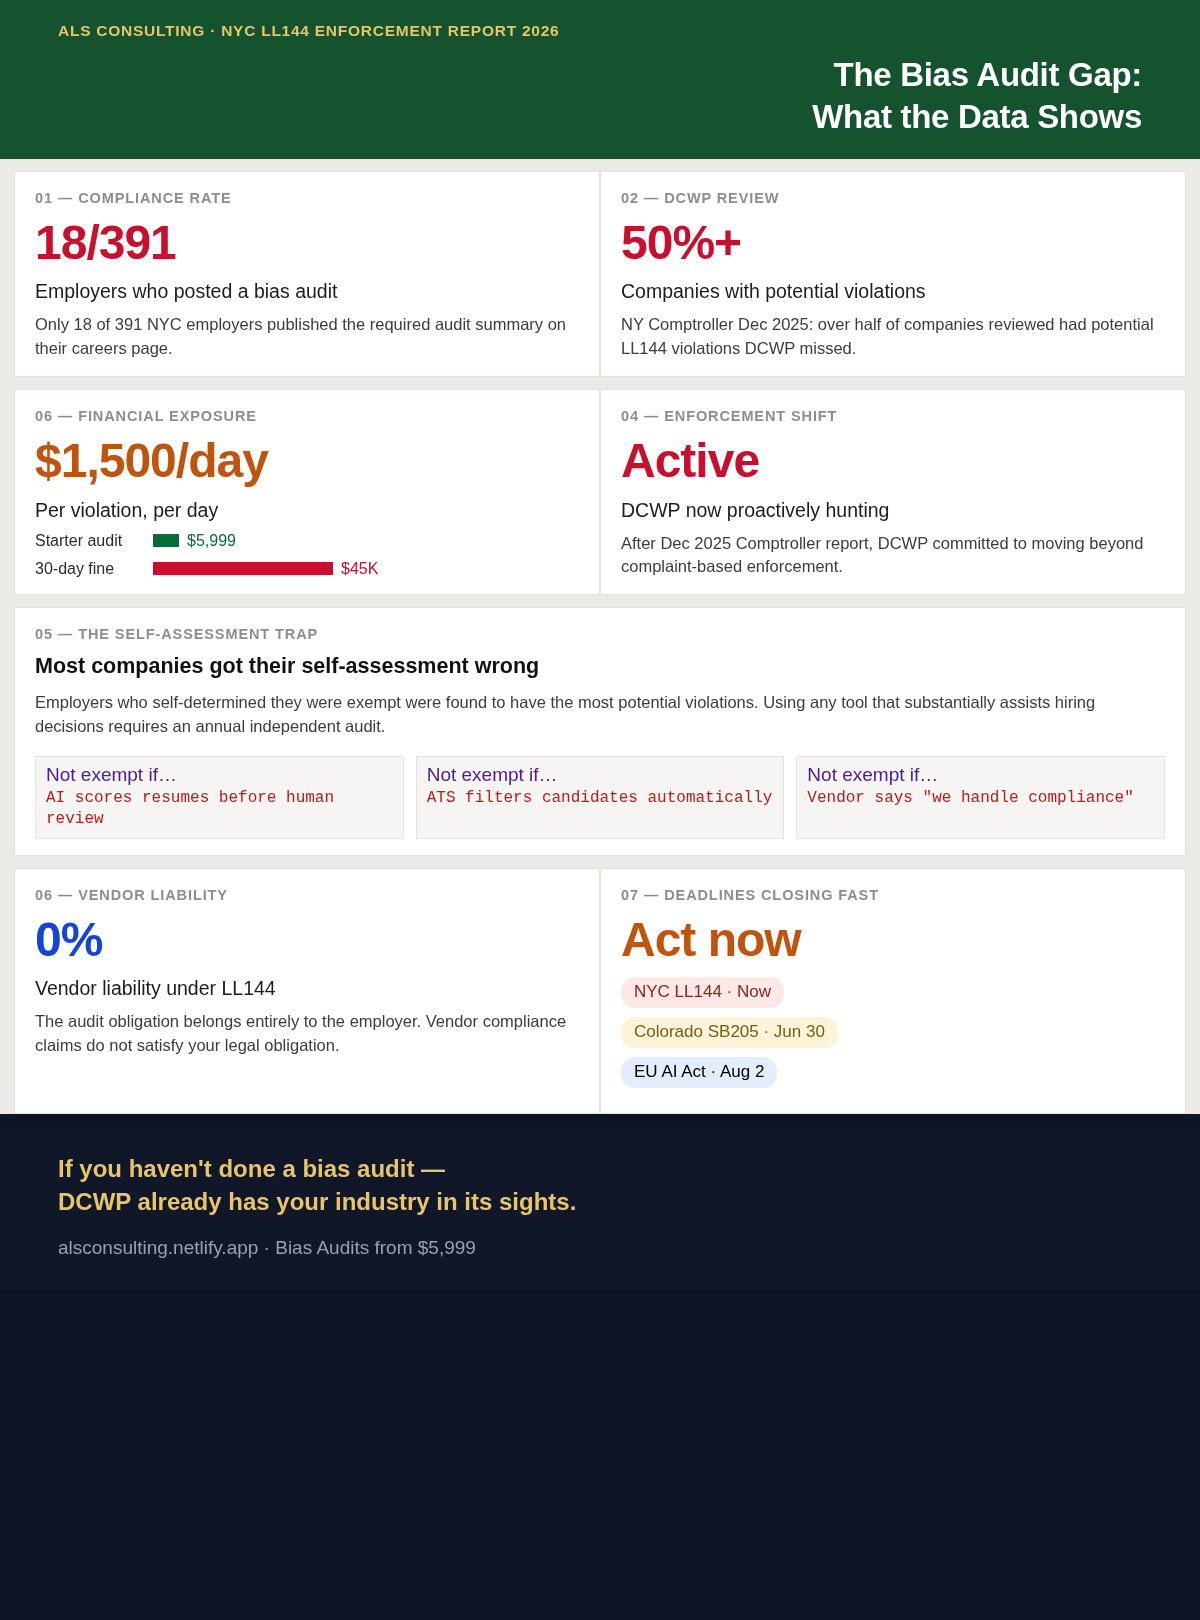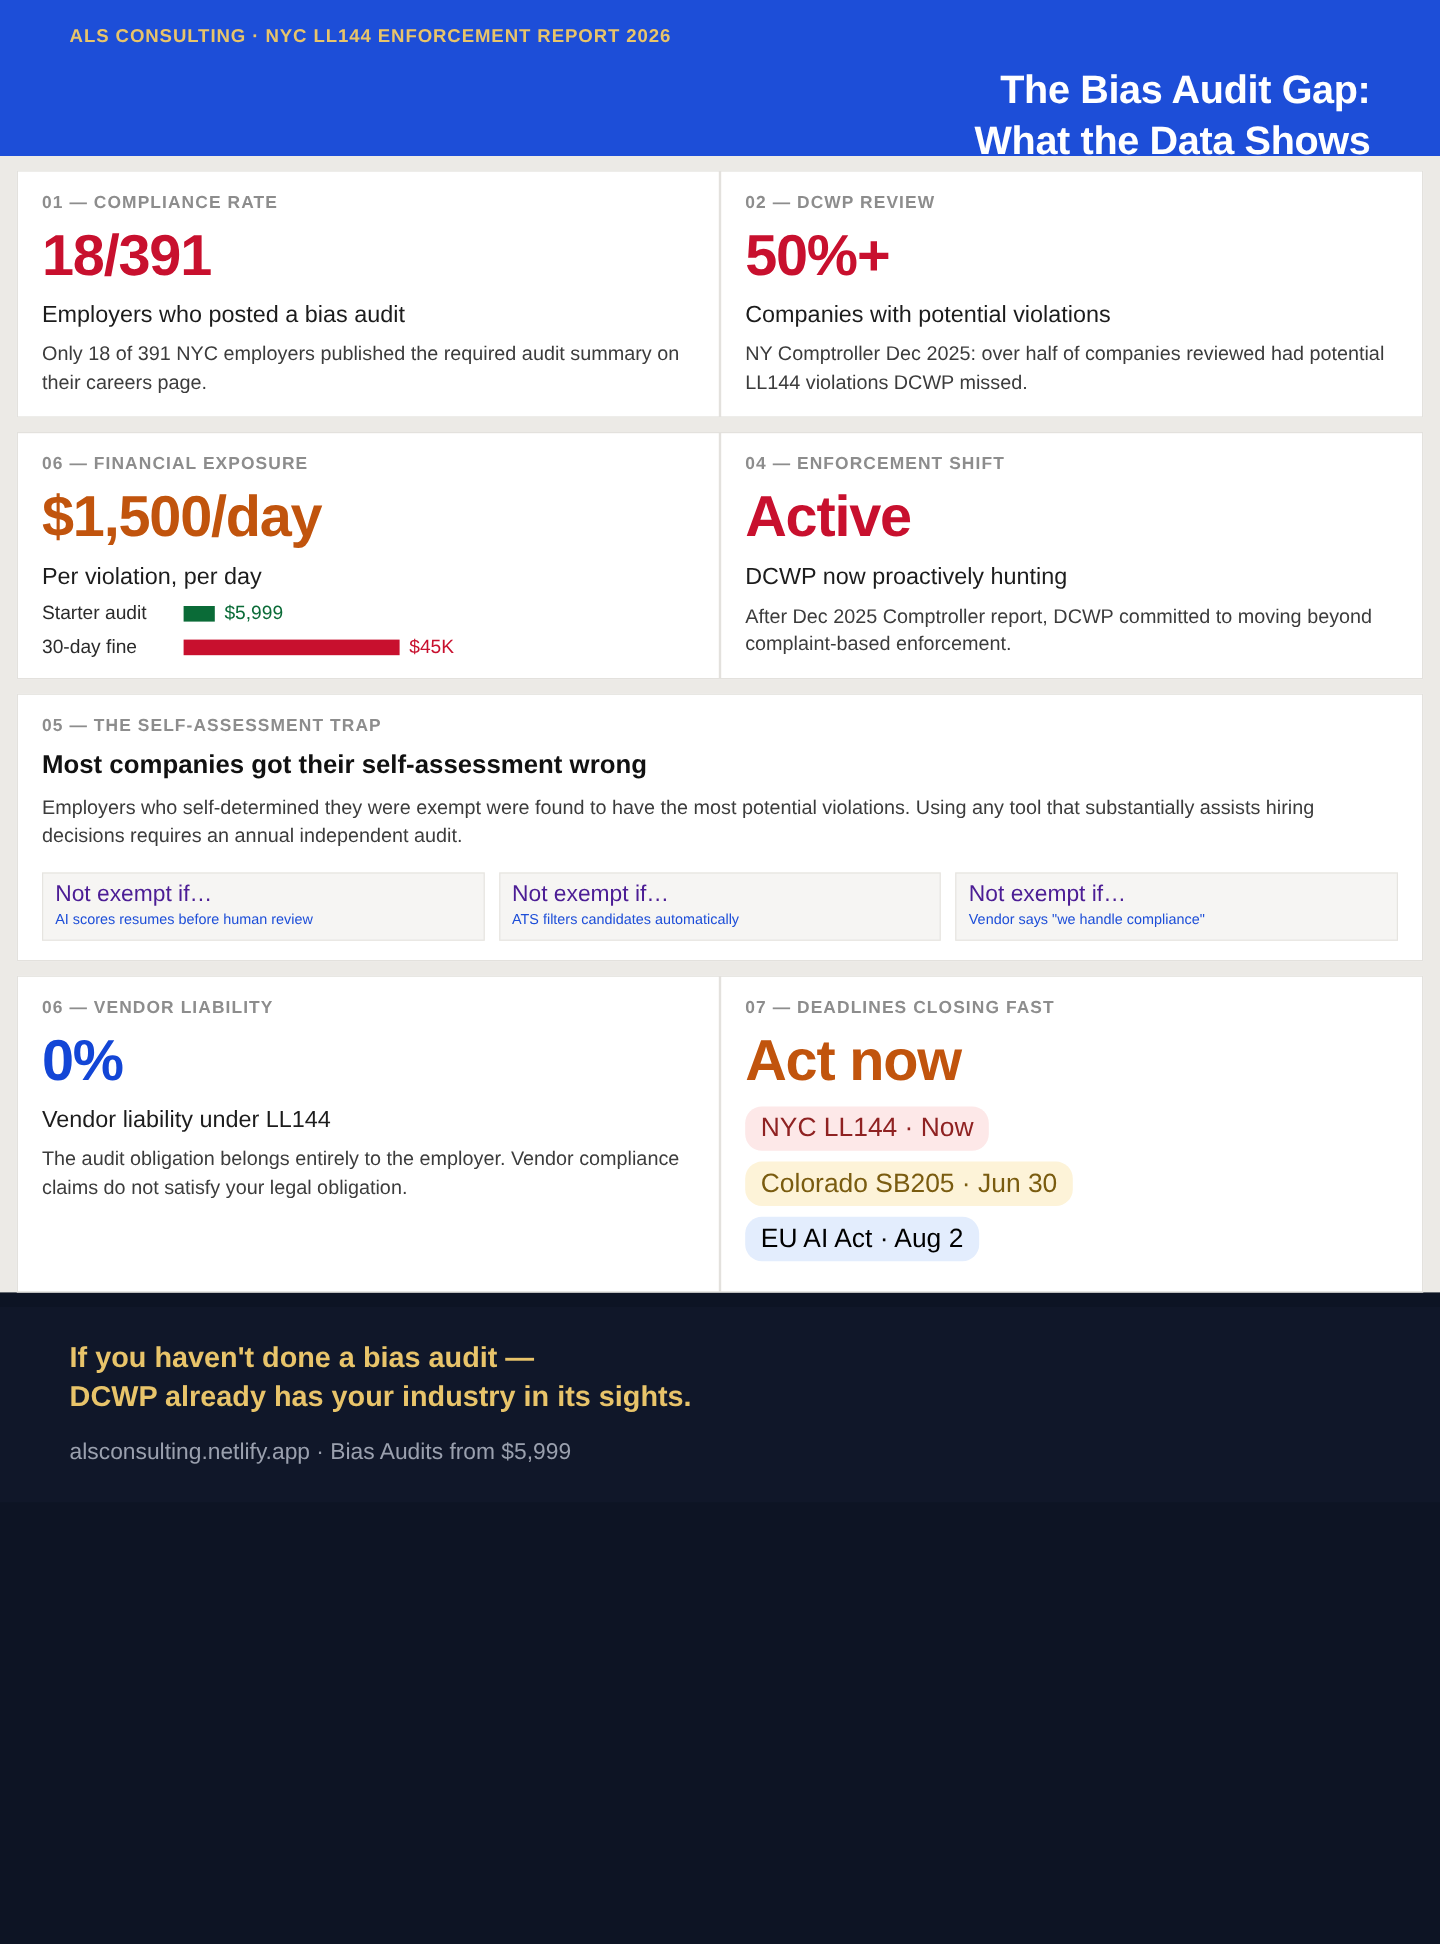--- a/index.html
+++ b/index.html
@@ -11,23 +11,23 @@
   }
   body {
     width: 1200px;
     height: 1620px;
     position: relative;
     overflow: hidden;
   }
 
   
   .header {
-    background: #1d4ed8;
+    background: #14532d;
     padding: 22px 58px 18px 58px;
-    height: 130px;
+    height: 159px;
   }
   .eyebrow {
     color: #e8c46a;
     font-size: 15.5px;
     font-weight: bold;
     letter-spacing: 0.75px;
     margin: 0 0 14px 0;
   }
   .headline {
     color: #ffffff;
@@ -130,29 +130,30 @@
     border: 1px solid #e6e4e0;
     padding: 7px 10px 8px 10px;
     min-width: 0;
   }
   .chip-title {
     font-size: 19px;
     color: #4c1d95;
     margin-bottom: 2px;
   }
   .chip-text {
-    font-size: 12px;
-    color: #1d4ed8;
+    font-size: 16px;
+    color: #b91c1c;
     line-height: 1.3;
+    font-family: Liberation Mono, monospace;
   }
 
   
   .pill {
     display: inline-block;
-    font-size: 22px;
+    font-size: 17px;
     padding: 5px 13px 6px 13px;
     border-radius: 14px;
     margin-bottom: 9px;
   }
   .pill.nyc { background: #fde8e8; color: #8f2222; }
   .pill.co  { background: #fdf3d8; color: #7a5c10; }
   .pill.eu  { background: #e3edfd; color: #000000; }
   .pill-wrap { margin-top: 4px; }
 
   

